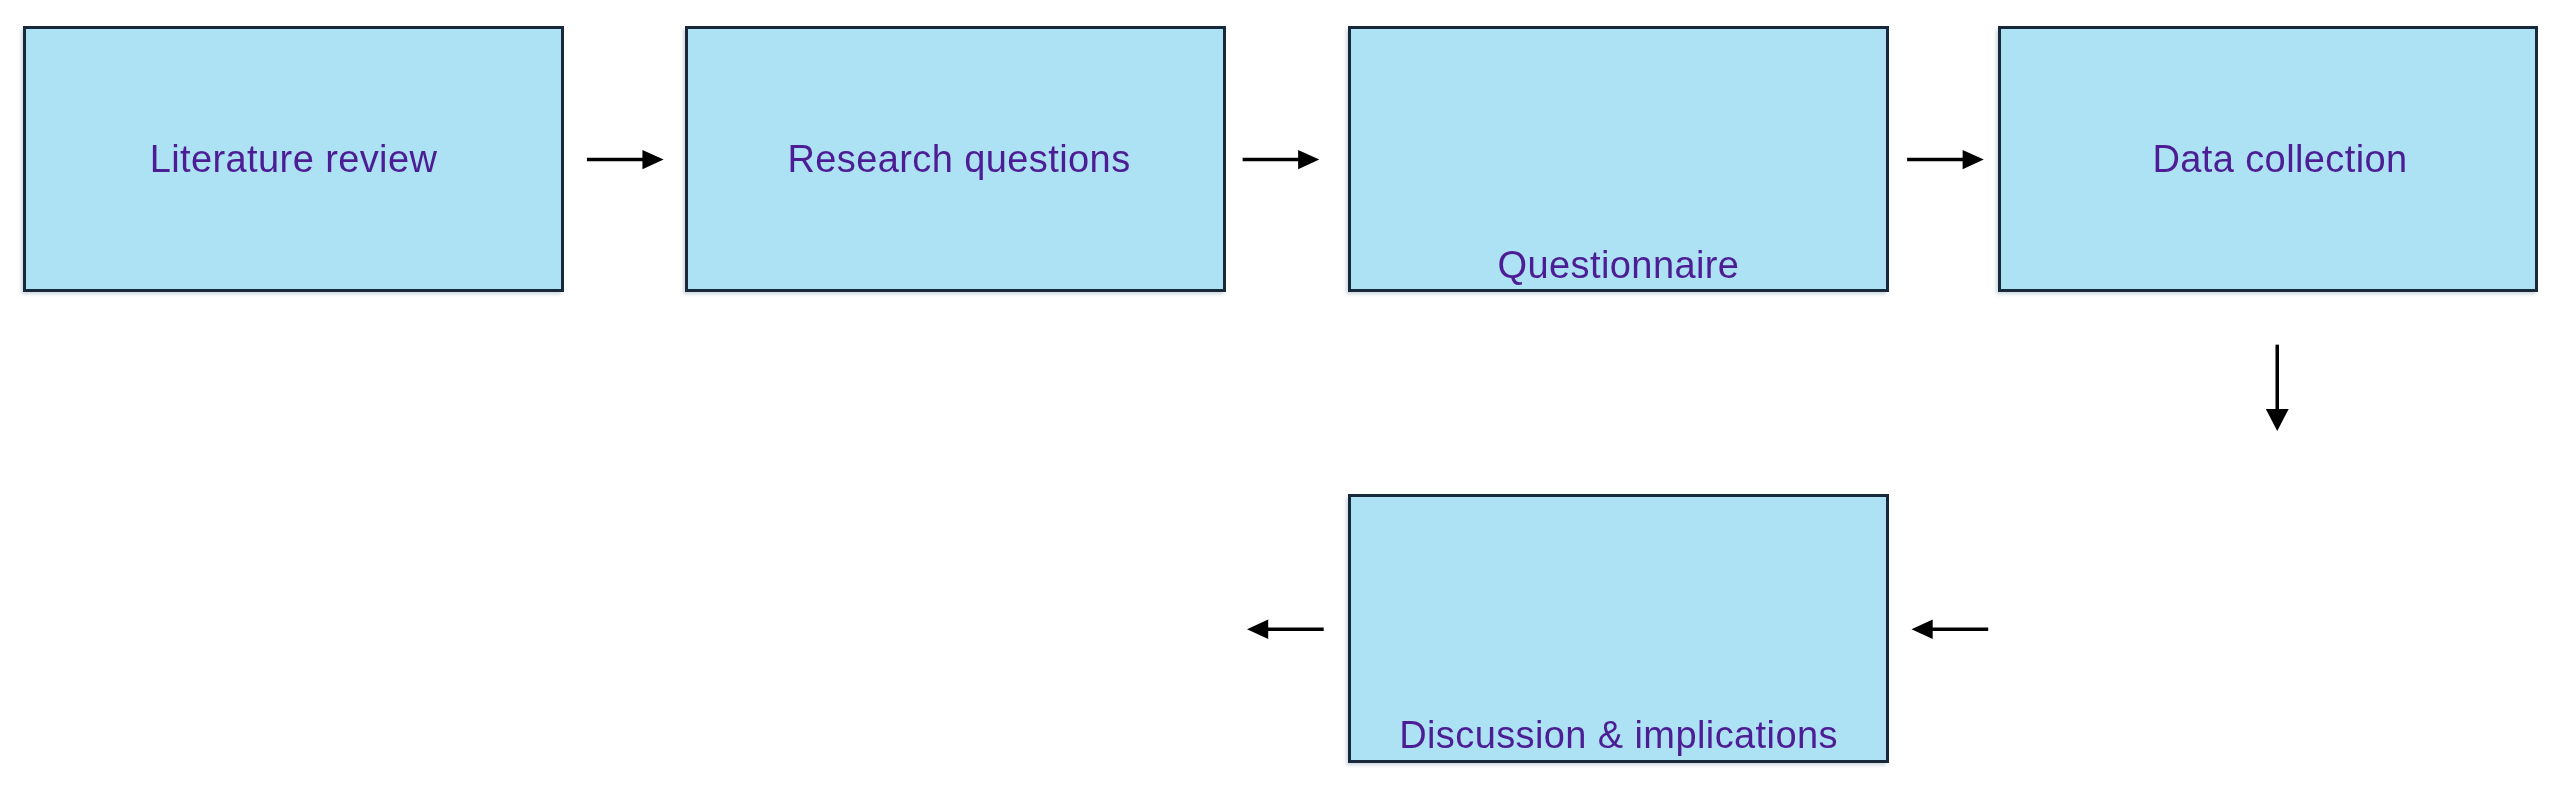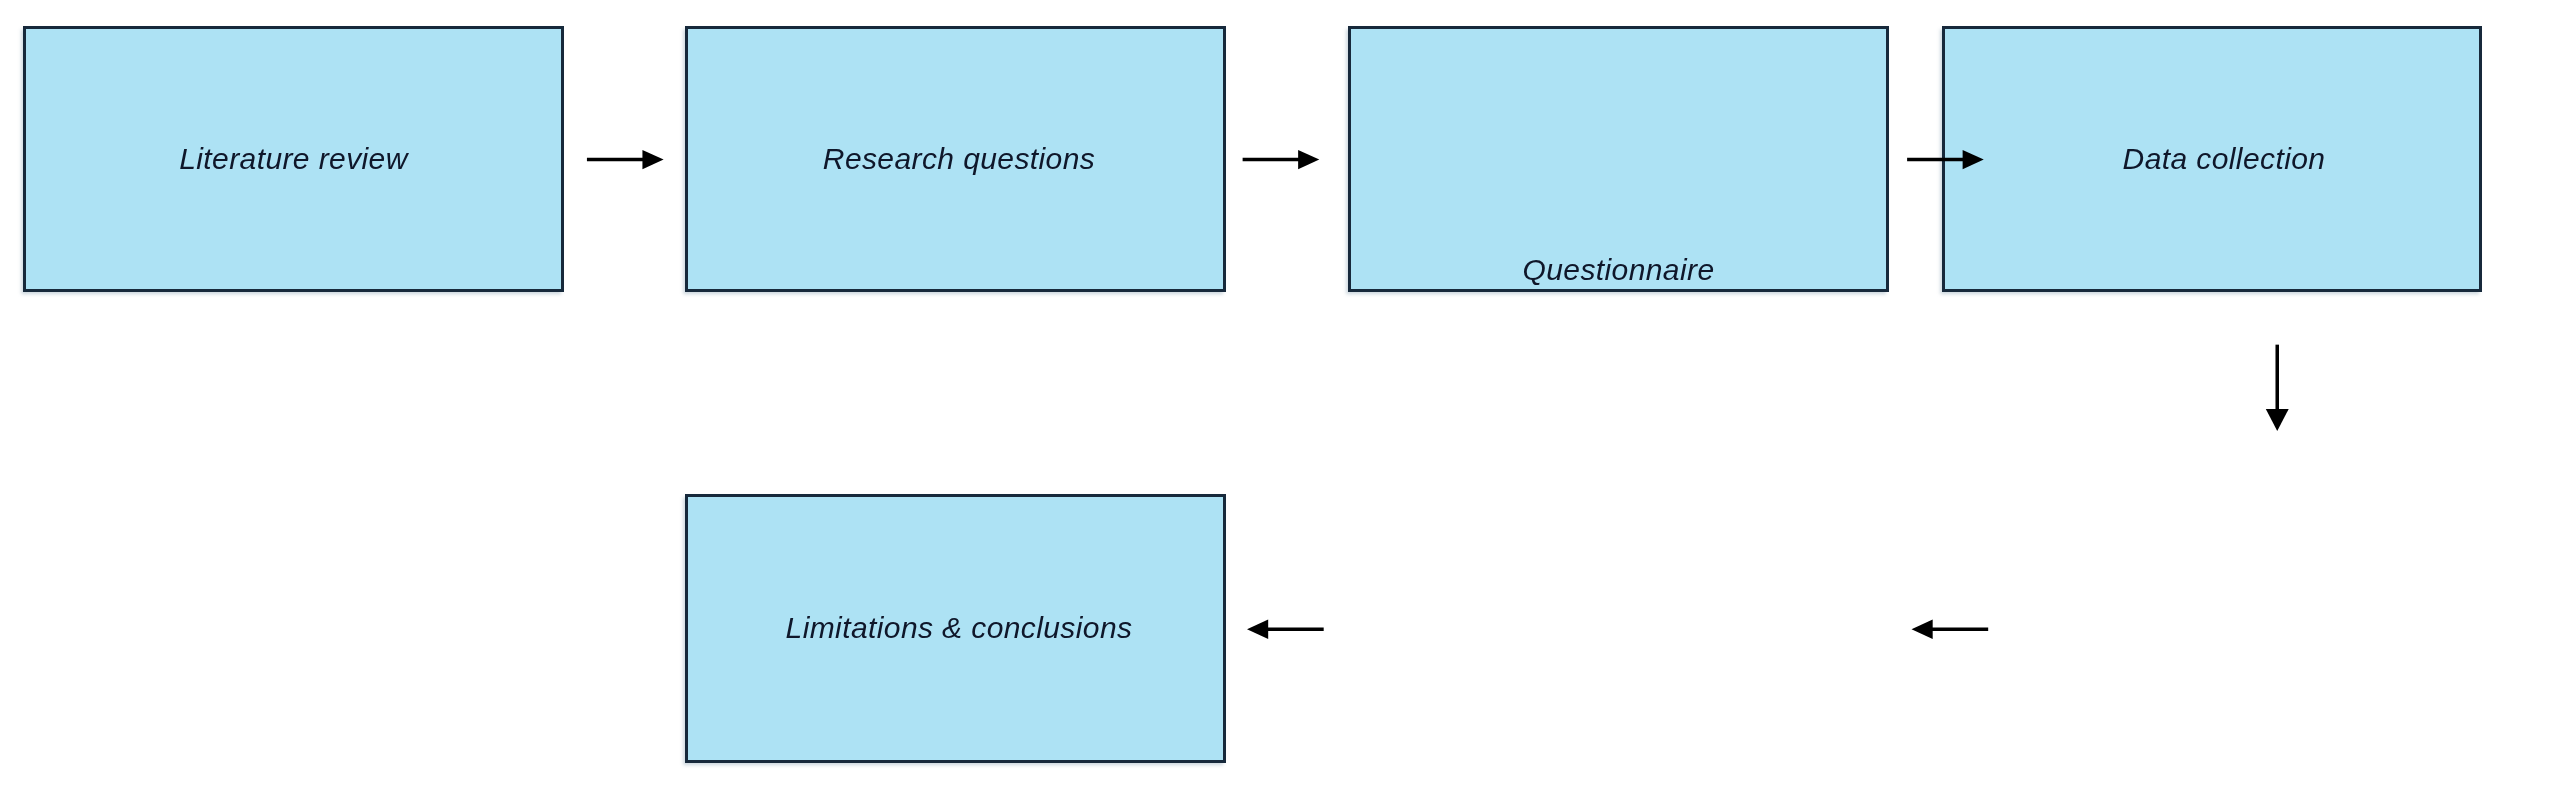--- a/index.html
+++ b/index.html
@@ -20,35 +20,34 @@
     background: #ADE2F4;
     border: 3.5px solid #17293B;
     box-sizing: border-box;
     display: flex;
     align-items: center;
     justify-content: center;
     text-align: center;
     box-shadow: -1.8px 2.6px 3.5px rgba(110, 140, 160, 0.35);
   }
   .node .label {
-    font-size: 30px;
+    font-size: 38px;
     line-height: 1.28;
-    color: #0f172a;
+    color: #4c1d95;
     padding: 0 25px;
     letter-spacing: 0.4px;
-    font-style: italic;
   }
   
   .r1 { top: 26.4px; height: 266px; }
   
   .r2 { top: 494px; height: 269px; }
   .c1 { left: 23px;   width: 541px; }
   .c2 { left: 685px;  width: 541px; padding-left: 7px; }
   .c3 { left: 1348px; width: 541px; align-items: flex-end; }
-  .c4 { left: 1942px; width: 540px; padding-left: 24px; }
+  .c4 { left: 1998px; width: 540px; padding-left: 24px; }
   #arrow-layer {
     position: absolute;
     left: 0; top: 0;
     width: 2576px;
     height: 788px;
     pointer-events: none;
   }
   #arrow-layer line { stroke: #000000; stroke-width: 4; }
   #arrow-layer polygon { fill: #000000; }
 </style>
@@ -63,22 +62,22 @@
   <div class="node r1 c2">
     <span class="label">Research questions</span>
   </div>
   <div class="node r1 c3">
     <span class="label">Questionnaire</span>
   </div>
   <div class="node r1 c4">
     <span class="label">Data collection</span>
   </div>
 
-  <div class="node r2 c2">
-    <span class="label">Limitations &amp; conclusions</span>
+  <div class="node r2 c3">
+    <span class="label">Discussion &amp; implications</span>
   </div>
 
   <svg id="arrow-layer" viewBox="0 0 2923 894" xmlns="http://www.w3.org/2000/svg">
     <g>
       <line x1="666" y1="181" x2="731" y2="181"></line>
       <polygon points="729,170 753,181 729,192"></polygon>
     </g>
     <g>
       <line x1="1410" y1="181" x2="1475" y2="181"></line>
       <polygon points="1473,170 1497,181 1473,192"></polygon>

